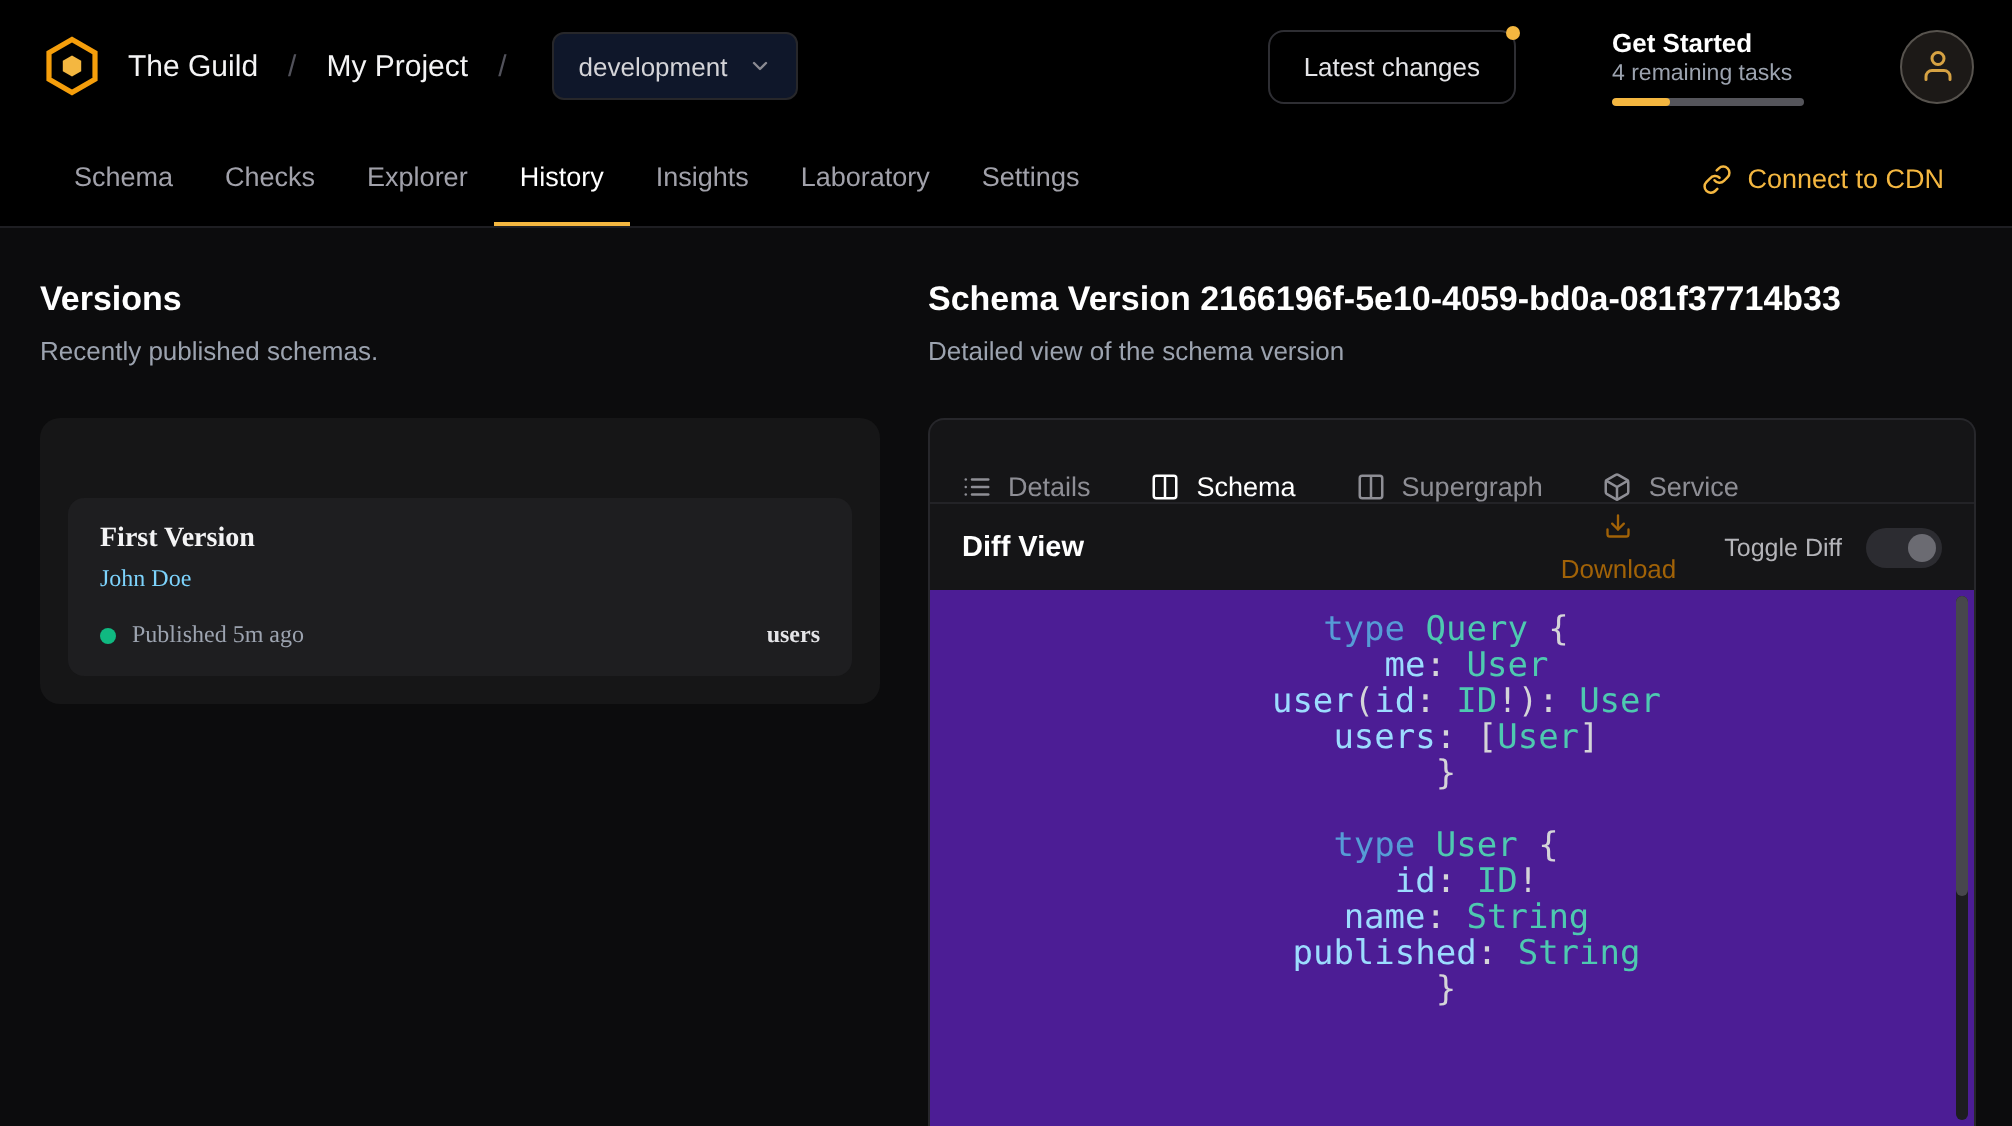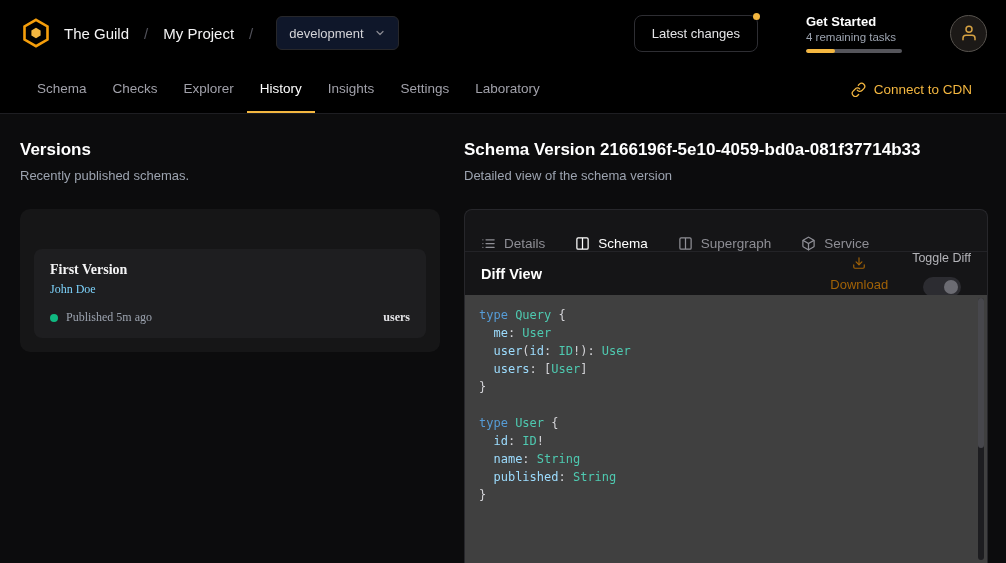--- a/index.html
+++ b/index.html
@@ -109,35 +109,35 @@
     height:42px; padding:0 16px; flex:none;
     border-bottom:1px solid #232327;
   }
   .dtab { display:flex; align-items:center; gap:8px; font-size:13.5px; color:#8e8e95; cursor:pointer; }
   .dtab.active { color:#fff; }
 
   .diff-header { display:flex; align-items:center; height:43px; padding:0 16px; flex:none; }
   .diff-title { font-size:14.5px; font-weight:700; color:#fff; }
   .diff-actions { margin-left:auto; display:flex; align-items:center; gap:24px; }
   .download-btn { display:flex; align-items:center; gap:7px; font-size:13px; color:#a16207; cursor:pointer;flex-direction:column; }
-  .toggle-wrap { display:flex; align-items:center; gap:12px; font-size:12.5px; color:#b4b4b9;flex-direction:column; }
+  .toggle-wrap { display:flex; align-items:center; gap:12px; font-size:12.5px; color:#b4b4b9; }
   .switch {
     width:38px; height:20px; border-radius:10px; background:#2c2c31;
     position:relative; cursor:pointer; flex:none;
   }
   .switch .knob {
     position:absolute; top:3px; right:3px;
     width:14px; height:14px; border-radius:50%; background:#6b6b72;
   }
 
   .code-area {
-    flex:1; min-height:0; background:#404040; position:relative;
+    flex:1; min-height:0; background:#4c1d95; position:relative;
     padding:11px 20px 10px 14px;
     font-family:"DejaVu Sans Mono", monospace;
-    font-size:12px; line-height:18px;
+    font-size:17px; line-height:18px;text-align:center;
   }
   .code-line { height:18px; white-space:pre; }
   .tok-kw { color:#569cd6; }
   .tok-ty { color:#4ec9b0; }
   .tok-fld { color:#9cdcfe; }
   .tok-pn { color:#d4d4d8; }
 
   .code-scrollbar {
     position:absolute; top:3px; bottom:3px; right:3px; width:6px;
     background:#1d1d20; border-radius:3px;
@@ -193,22 +193,22 @@
     </div>
   </div>
 </div>
 
 <div class="nav">
   <div class="nav-tab">Schema</div>
   <div class="nav-tab">Checks</div>
   <div class="nav-tab">Explorer</div>
   <div class="nav-tab active">History</div>
   <div class="nav-tab">Insights</div>
+  <div class="nav-tab">Laboratory</div>
   <div class="nav-tab">Settings</div>
-  <div class="nav-tab">Laboratory</div>
 
   <div class="connect-cdn">
     <span>
       <svg width="15" height="15" viewBox="0 0 24 24" fill="none" stroke="currentColor" stroke-width="2" stroke-linecap="round" stroke-linejoin="round">
         <path d="M10 13a5 5 0 0 0 7.54.54l3-3a5 5 0 0 0-7.07-7.07l-1.72 1.71"></path>
         <path d="M14 11a5 5 0 0 0-7.54.54l-3 3a5 5 0 0 0 7.07 7.07l1.71-1.71"></path>
       </svg>
     </span>
     <span>Connect to CDN</span>
   </div>

